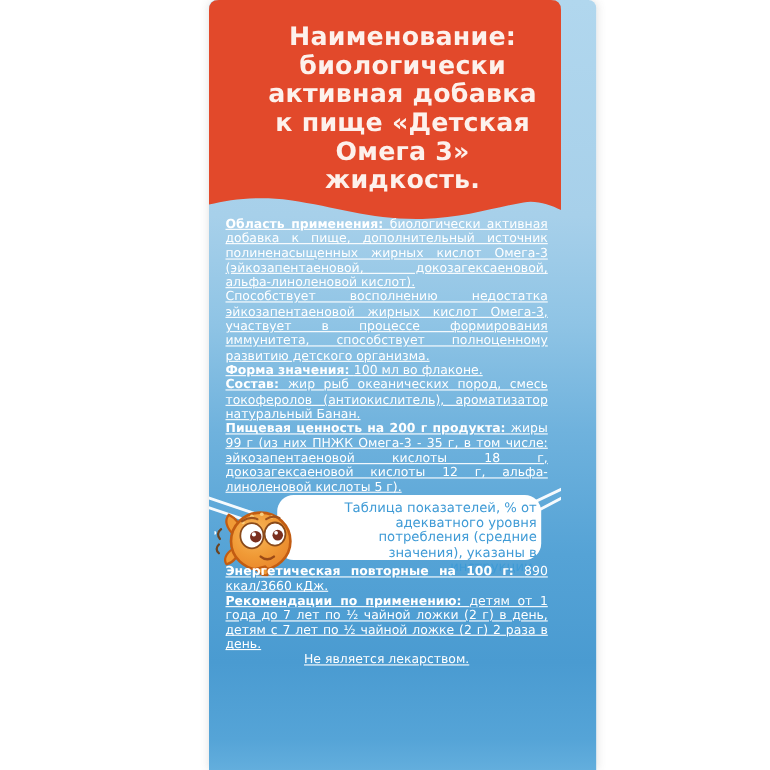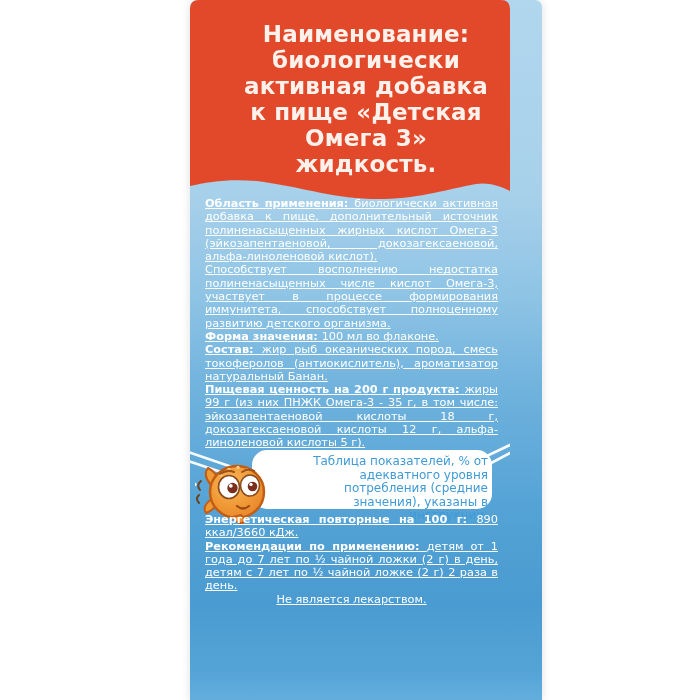--- a/index.html
+++ b/index.html
@@ -121,21 +121,21 @@
                C310,186 298,182 286,184
                C258,189 232,198 194,199
                C148,200 116,188 74,182
                C46,178 20,181 0,186 Z" fill="#e2492b"></path>
     </svg>
 
     <div class="header-text">Наименование:<br>биологически<br>активная добавка<br>к пище «Детская<br>Омега 3»<br>жидкость.</div>
 
     <div class="top-text">
         <p><b>Область применения: </b>биологически активная добавка к пище, дополнительный источник полиненасыщенных жирных кислот Омега-3 (эйкозапентаеновой, докозагексаеновой, альфа-линоленовой кислот).</p>
-        <p>Способствует восполнению недостатка полиненасыщенных числе кислот Омега-3, участвует в процессе формирования иммунитета, способствует полноценному развитию детского организма.</p>
+        <p>Способствует восполнению недостатка эйкозапентаеновой жирных кислот Омега-3, участвует в процессе формирования иммунитета, способствует полноценному развитию детского организма.</p>
         <p><b>Форма значения: </b>100 мл во флаконе.</p>
         <p><b>Состав: </b>жир рыб океанических пород, смесь токоферолов (антиокислитель), ароматизатор натуральный Банан.</p>
         <p><b>Пищевая ценность на 200 г продукта: </b>жиры 99 г (из них ПНЖК Омега-3 - 35 г, в том числе: эйкозапентаеновой кислоты 18 г, докозагексаеновой кислоты 12 г, альфа-линоленовой кислоты 5 г).</p>
       </div>
 
     <svg class="ribbon-svg" width="320" height="700" viewBox="0 0 320 700">
       <g stroke="#ffffff" stroke-width="2.6" stroke-linecap="round" fill="none" opacity="0.95">
         <path d="M-2,452 L42,467"></path>
         <path d="M-2,461 L31,472"></path>
         <path d="M282,463 L322,444"></path>

